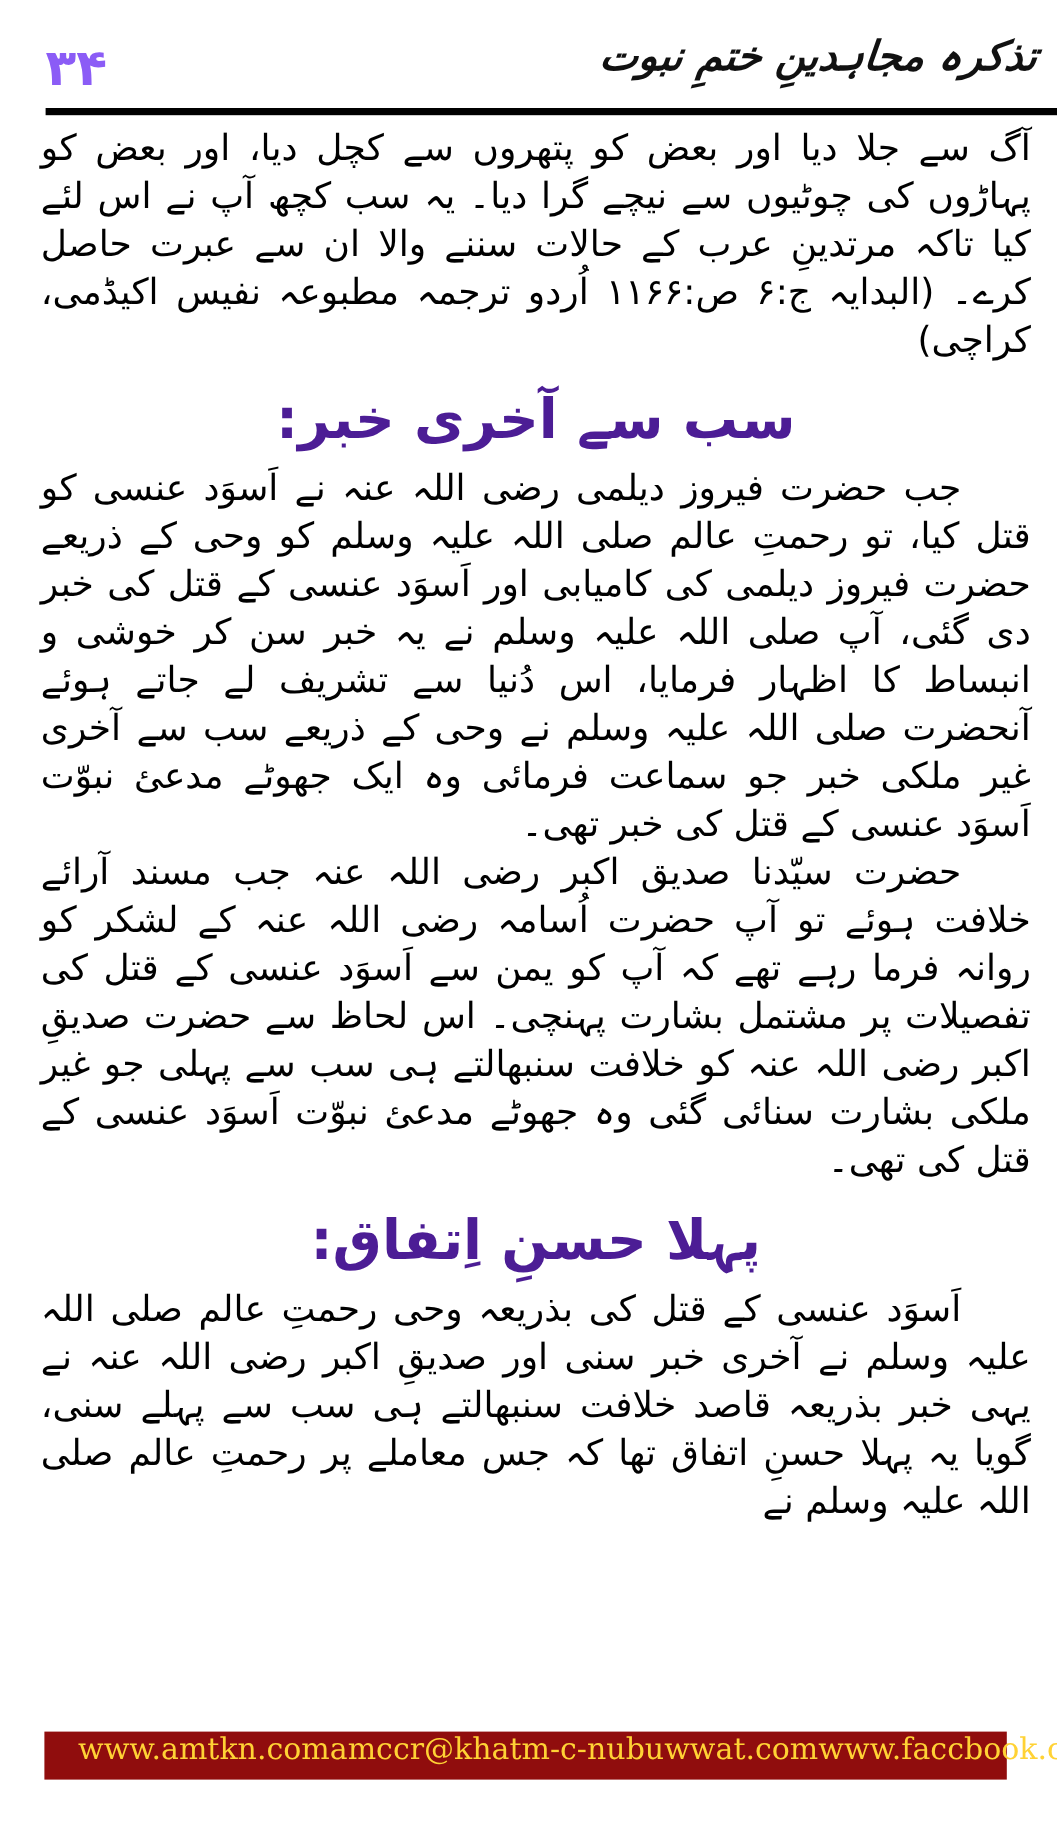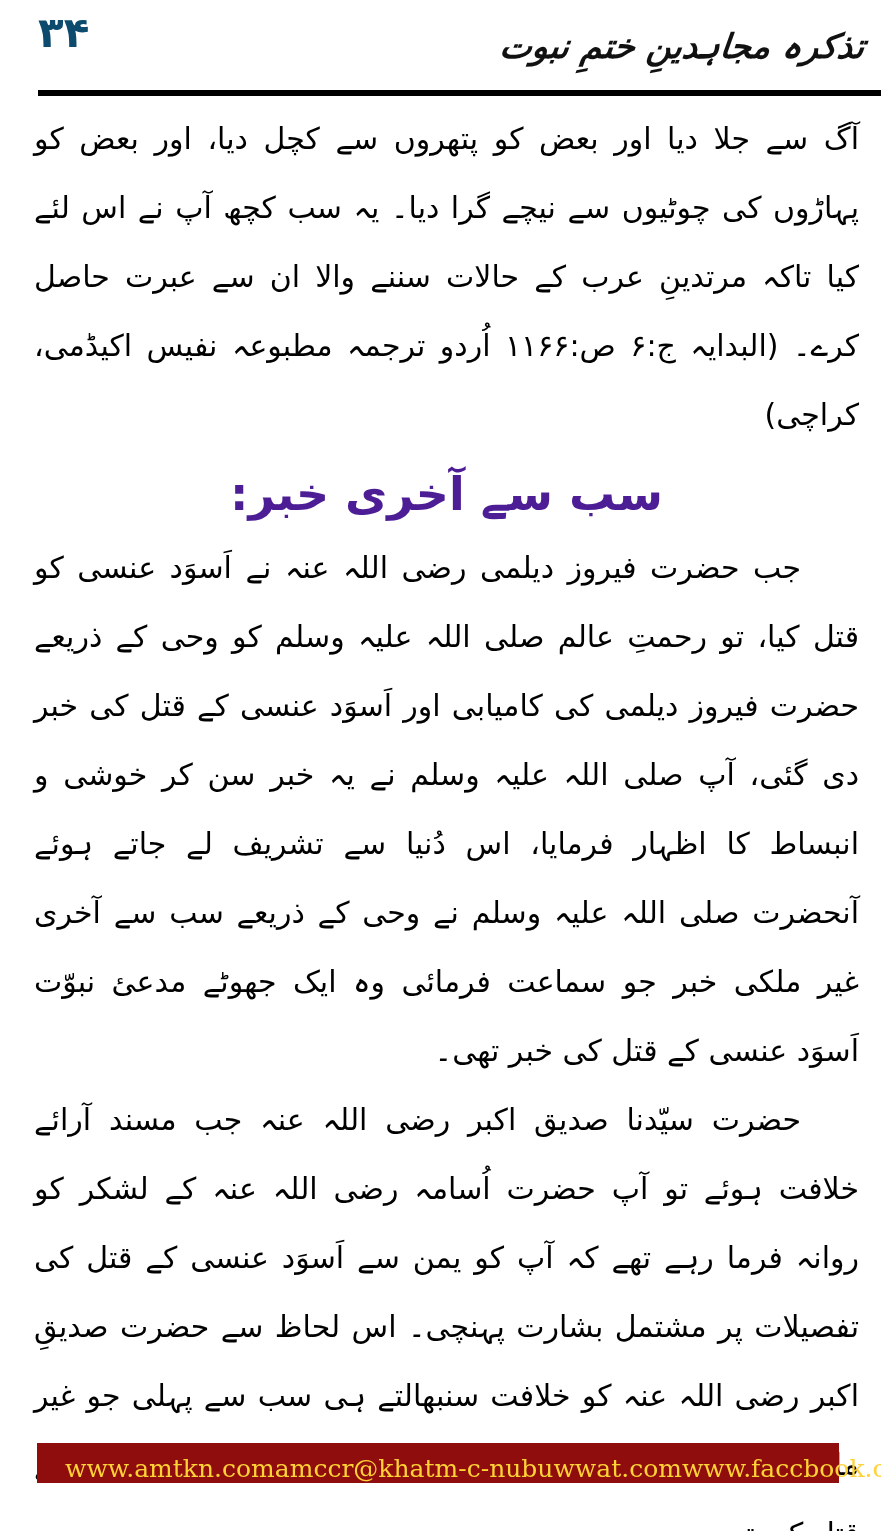--- a/index.html
+++ b/index.html
@@ -9,23 +9,23 @@
     font-family: "DejaVu Sans", sans-serif;
     position: relative;
     overflow: hidden;
   }
   .page {
     position: absolute; inset: 0;
     background: #ffffff;
   }
   
   .page-number {
-    position: absolute; top: 8px; left: 38px;
+    position: absolute; top: 32px; left: 38px;
     font-size: 42px; font-weight: bold;
-    color: #0c4a6e;
+    color: #8b5cf6;
     direction: rtl;
   }
   .book-title {
     position: absolute; top: 26px; right: 16px;
     font-size: 34px; font-weight: bold; font-style: italic;
     color: #111111;
     direction: rtl;
     transform: skewX(-6deg);
     white-space: nowrap;
   }
@@ -36,38 +36,38 @@
   
   .content {
     position: absolute; top: 104px; left: 34px; right: 22px;
     direction: rtl;
     text-align: justify;
     color: #000000;
   }
   p.body-text {
     margin: 0;
     font-size: 30px;
-    line-height: 69px;
+    line-height: 40px;
     text-indent: 58px;
   }
   p.no-indent { text-indent: 0; }
   h2.section-heading {
     margin: 14px 0 8px 0;
     text-align: center;
     font-size: 46px;
     line-height: 1.35;
     font-weight: bold;
     color: #4c1d95;
   }
   
   .footer-bar {
     position: absolute; left: 37px; right: 42px; top: 1443px;
     height: 40px;
     background: #900d0d;
-    display: flex; align-items: flex-end; justify-content: space-between;
+    display: flex; align-items: flex-start; justify-content: space-between;
     padding: 0 28px;
     box-sizing: border-box;
   }
   .footer-bar span {
     font-family: "DejaVu Serif", "Liberation Serif", serif;
     font-size: 25px;
     color: #ffd235;
     white-space: nowrap;
   }
 </style>

